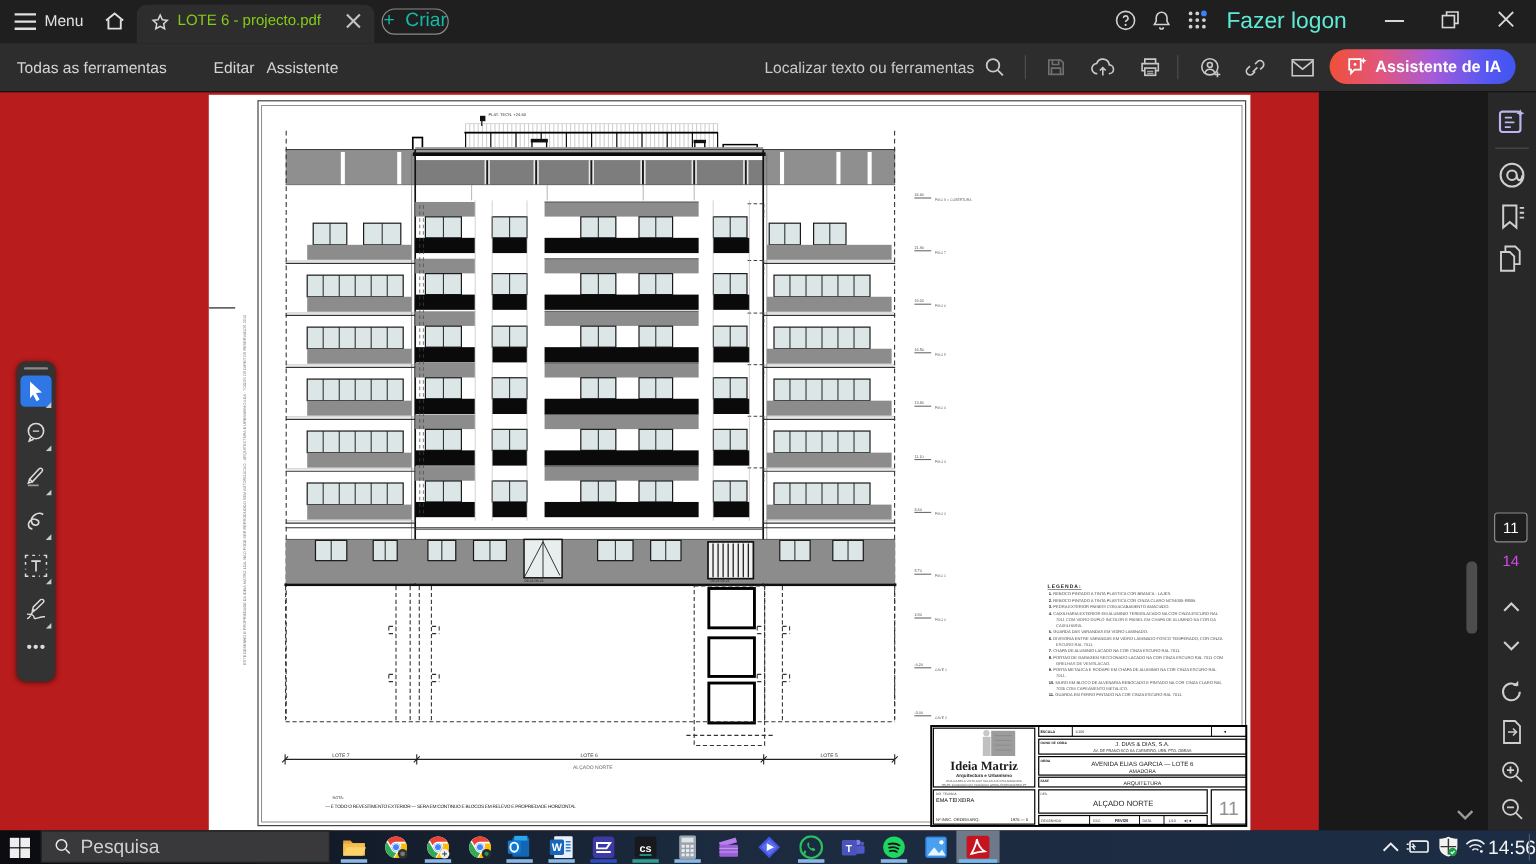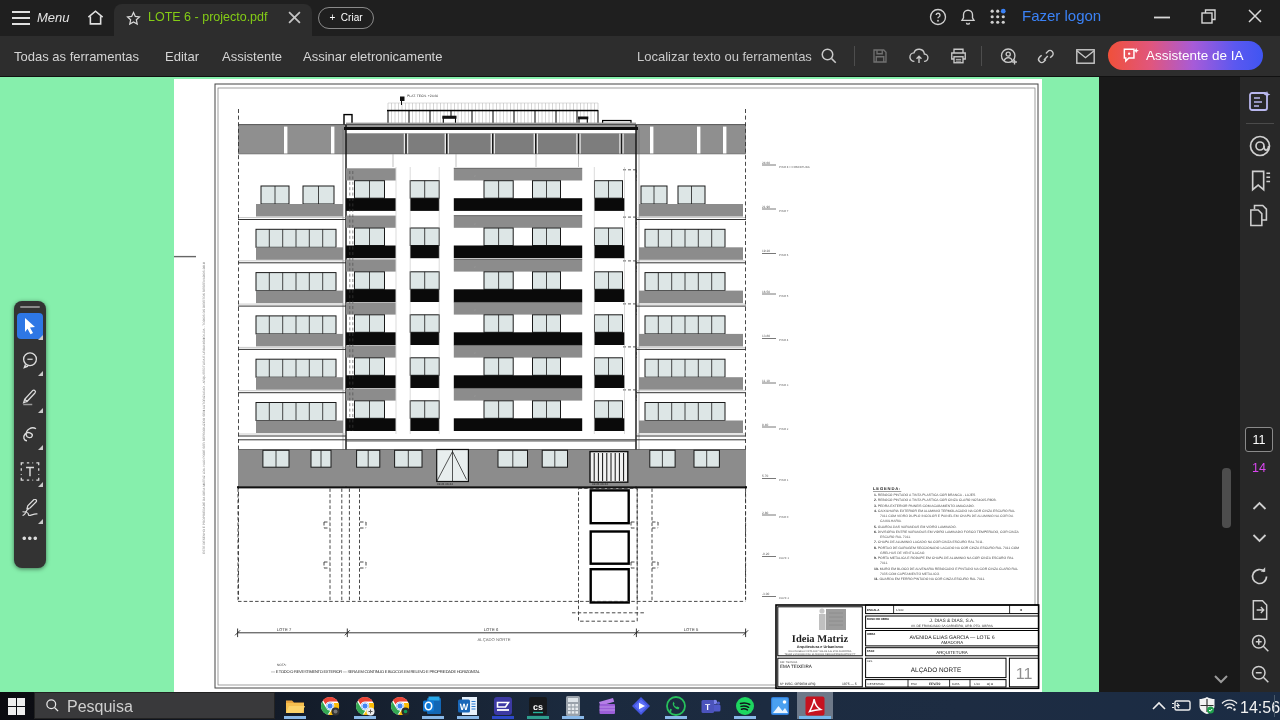--- a/index.html
+++ b/index.html
@@ -4,52 +4,52 @@
 <style>
   * { margin:0; padding:0; box-sizing:border-box; }
   html,body { width:1280px; height:720px; overflow:hidden; background:#191919; -webkit-font-smoothing:antialiased;
     font-family:"Liberation Sans", sans-serif; }
   .abs { position:absolute; }
   #root { position:relative; width:1280px; height:720px; }
   
   #titlebar { position:absolute; left:0; top:0; width:1280px; height:36px; background:#1f1f1f; }
   #toolbar  { position:absolute; left:0; top:36px; width:1280px; height:41px; background:#2d2d2d; border-bottom:1px solid #111; }
   .tbtext { color:#d4d4d4; font-size:13px; line-height:41px; position:absolute; top:0; }
-  #canvas { position:absolute; left:0; top:77px; width:1099px; height:615px; background:#86efac; }
+  #canvas { position:absolute; left:0; top:77px; width:1099px; height:615px; background:#b91c1c; }
   #sidebar { position:absolute; left:1240px; top:77px; width:40px; height:615px; background:#282828; }
   #page { position:absolute; left:174px; top:2px; width:868px; height:613px; background:#ffffff; }
   #taskbar { position:absolute; left:0; top:692px; width:1280px; height:28px;
      background:linear-gradient(90deg,#0b0b10 0%,#131b28 22%,#1b2a3e 45%,#1d2c42 75%,#1b2c44 100%); }
   svg { display:block; } svg text { text-rendering:geometricPrecision; }
 </style>
 </head>
 <body>
 <div id="root">
 
   <div id="titlebar">
     <svg class="abs" style="left:12px;top:10px" width="18" height="16" viewBox="0 0 18 16">
       <g stroke="#e0e0e0" stroke-width="2">
           <path d="M0 2h18M0 8h18M0 14h18"></path>
         </g>
     </svg>
-    <div class="abs" style="left:37px;top:10px;color:#e2e2e2;font-size:13px;font-style:italic;">Menu</div>
+    <div class="abs" style="left:37px;top:10px;color:#e2e2e2;font-size:13px;">Menu</div>
     <svg class="abs" style="left:86px;top:8px" width="19" height="19" viewBox="0 0 24 24">
       <path d="M3 11.5 12 4l9 7.5" fill="none" stroke="#e0e0e0" stroke-width="2"></path>
       <path d="M5.5 10.5V20h13v-9.5" fill="none" stroke="#e0e0e0" stroke-width="2"></path>
     </svg>
 
     <div class="abs" style="left:114px;top:4px;width:198px;height:32px;background:#2d2d2d;border-radius:8px 8px 0 0;"></div>
     <svg class="abs" style="left:126px;top:11px" width="15" height="15" viewBox="0 0 24 24">
       <path d="M12 2.5l2.9 6.2 6.6.8-4.9 4.6 1.3 6.6-5.9-3.3-5.9 3.3 1.3-6.6L2.5 9.5l6.6-.8z" fill="none" stroke="#d8d8d8" stroke-width="2"></path>
     </svg>
     <div class="abs" style="left:148px;top:10px;color:#84cc16;font-size:12.5px;">LOTE 6 - projecto.pdf</div>
     <svg class="abs" style="left:288px;top:11px" width="13" height="13" viewBox="0 0 12 12">
       <path d="M1 1l10 10M11 1L1 11" stroke="#c4c4c4" stroke-width="1.6"></path>
     </svg>
-    <div class="abs" style="left:318px;top:7px;width:56px;height:22px;border:1px solid #8a8a8a;border-radius:12px;color:#ffffff;font-size:10px;line-height:20px;text-align:center;">+&nbsp; Criar</div>
+    <div class="abs" style="left:318px;top:7px;width:56px;height:22px;border:1px solid #8a8a8a;border-radius:12px;color:#14b8a6;font-size:16px;line-height:20px;text-align:center;">+&nbsp; Criar</div>
 
     <svg class="abs" style="left:929px;top:8px" width="18" height="18" viewBox="0 0 24 24">
       <circle cx="12" cy="12" r="10" fill="none" stroke="#d0d0d0" stroke-width="1.8"></circle>
       <path d="M9.5 9.3a2.6 2.6 0 1 1 3.6 2.7c-.9.4-1.1 1-1.1 1.8" fill="none" stroke="#d0d0d0" stroke-width="1.8"></path>
       <circle cx="12" cy="17" r="1.2" fill="#d0d0d0"></circle>
     </svg>
     <svg class="abs" style="left:959px;top:8px" width="18" height="18" viewBox="0 0 24 24">
       <path d="M12 3a6 6 0 0 0-6 6v4l-2 3.5h16L18 13V9a6 6 0 0 0-6-6z" fill="none" stroke="#d0d0d0" stroke-width="1.8"></path>
       <path d="M10 19.5a2 2 0 0 0 4 0" fill="none" stroke="#d0d0d0" stroke-width="1.8"></path>
     </svg>
@@ -59,38 +59,37 @@
           <circle cx="11" cy="4" r="2"></circle>
         <circle cx="4" cy="11" r="2"></circle>
           <circle cx="11" cy="11" r="2"></circle>
           <circle cx="18" cy="11" r="2"></circle>
         <circle cx="4" cy="18" r="2"></circle>
           <circle cx="11" cy="18" r="2"></circle>
           <circle cx="18" cy="18" r="2"></circle>
       </g>
       <circle cx="18" cy="4" r="3" fill="#3b82f6"></circle>
     </svg>
-    <div class="abs" style="left:1022px;top:7px;color:#3b82f6;font-size:15px;text-align:center;">Fazer logon</div>
+    <div class="abs" style="left:1022px;top:7px;color:#5eead4;font-size:19px;text-align:center;">Fazer logon</div>
     <svg class="abs" style="left:1154px;top:16px" width="16" height="3" viewBox="0 0 16 3">
         <path d="M0 1.5h16" stroke="#d8d8d8" stroke-width="1.8"></path>
       </svg>
     <svg class="abs" style="left:1201px;top:9px" width="15" height="15" viewBox="0 0 15 15">
       <rect x="1" y="4" width="10" height="10" fill="none" stroke="#d8d8d8" stroke-width="1.4"></rect>
       <path d="M4.5 4V1h9.5v9.5H11" fill="none" stroke="#d8d8d8" stroke-width="1.4"></path>
     </svg>
     <svg class="abs" style="left:1248px;top:9px" width="14" height="14" viewBox="0 0 14 14">
       <path d="M1 1l12 12M13 1L1 13" stroke="#d8d8d8" stroke-width="1.5"></path>
     </svg>
   </div>
 
   <div id="toolbar">
     <div class="tbtext" style="left:14px;text-align:center;">Todas as ferramentas</div>
-    <div class="tbtext" style="left:165px;">Editar</div>
+    <div class="tbtext" style="left:178px;">Editar</div>
     <div class="tbtext" style="left:222px;">Assistente</div>
-    <div class="tbtext" style="left:303px;">Assinar eletronicamente</div>
     <div class="tbtext" style="left:637px;color:#c9c9c9;">Localizar texto ou ferramentas</div>
     <svg class="abs" style="left:820px;top:11px" width="18" height="18" viewBox="0 0 24 24">
       <circle cx="10" cy="10" r="7" fill="none" stroke="#c9c9c9" stroke-width="2"></circle>
       <path d="M15.5 15.5 21 21" stroke="#c9c9c9" stroke-width="2"></path>
     </svg>
     <div class="abs" style="left:854px;top:10px;width:1px;height:20px;background:#4d4d4d;"></div>
 
     <svg class="abs" style="left:871px;top:11px" width="18" height="18" viewBox="0 0 24 24">
       <path d="M4 4h13l3 3v13H4z" fill="none" stroke="#707070" stroke-width="1.8"></path>
       <path d="M8 4v5h7V4M7 20v-7h10v7" fill="none" stroke="#707070" stroke-width="1.8"></path>
@@ -126,21 +125,21 @@
       <path d="M1.5 2.5 12 11 22.5 2.5" fill="none" stroke="#c9c9c9" stroke-width="1.8"></path>
     </svg>
 
     <div class="abs" style="left:1108px;top:5px;width:155px;height:29px;border-radius:15px;
          background:linear-gradient(90deg,#f0503a 0%,#e0567e 28%,#a75bd8 55%,#5b58f0 82%,#3f55f2 100%);"></div>
     <svg class="abs" style="left:1122px;top:11px" width="18" height="17" viewBox="0 0 24 23">
       <path d="M3 3h13v12H9l-4 4v-4H3z" fill="none" stroke="#fff" stroke-width="2"></path>
       <path d="M19 1l1 2.6L22.6 5 20 6l-1 2.6L18 6l-2.6-1L18 3.6z" fill="#fff"></path>
       <circle cx="9.5" cy="9" r="1.6" fill="#fff"></circle>
     </svg>
-    <div class="abs" style="left:1146px;top:12px;color:#fff;font-size:13.5px;font-weight:normal;">Assistente de IA</div>
+    <div class="abs" style="left:1146px;top:12px;color:#fff;font-size:13.5px;font-weight:bold;">Assistente de IA</div>
   </div>
 
   <div id="canvas">
 
     <div id="page">
         <svg width="868" height="613" viewBox="0 0 868 613">
 <rect x="41" y="5" width="823" height="604" fill="none" stroke="#444" stroke-width="1"></rect>
 <rect x="44" y="9" width="817" height="597" fill="none" stroke="#777" stroke-width="0.7"></rect>
 <text x="0" y="0" transform="translate(31,475) rotate(-90)" font-size="3.2" fill="#777" font-family="Liberation Sans">ESTE DESENHO E PROPRIEDADE DA IDEIA MATRIZ LDA. NAO PODE SER REPRODUZIDO SEM AUTORIZACAO - ARQUITECTURA E URBANISMO LDA - TODOS OS DIREITOS RESERVADOS 2010</text>
 <path d="M0 177.6h22" stroke="#666" stroke-width="1.4"></path>

